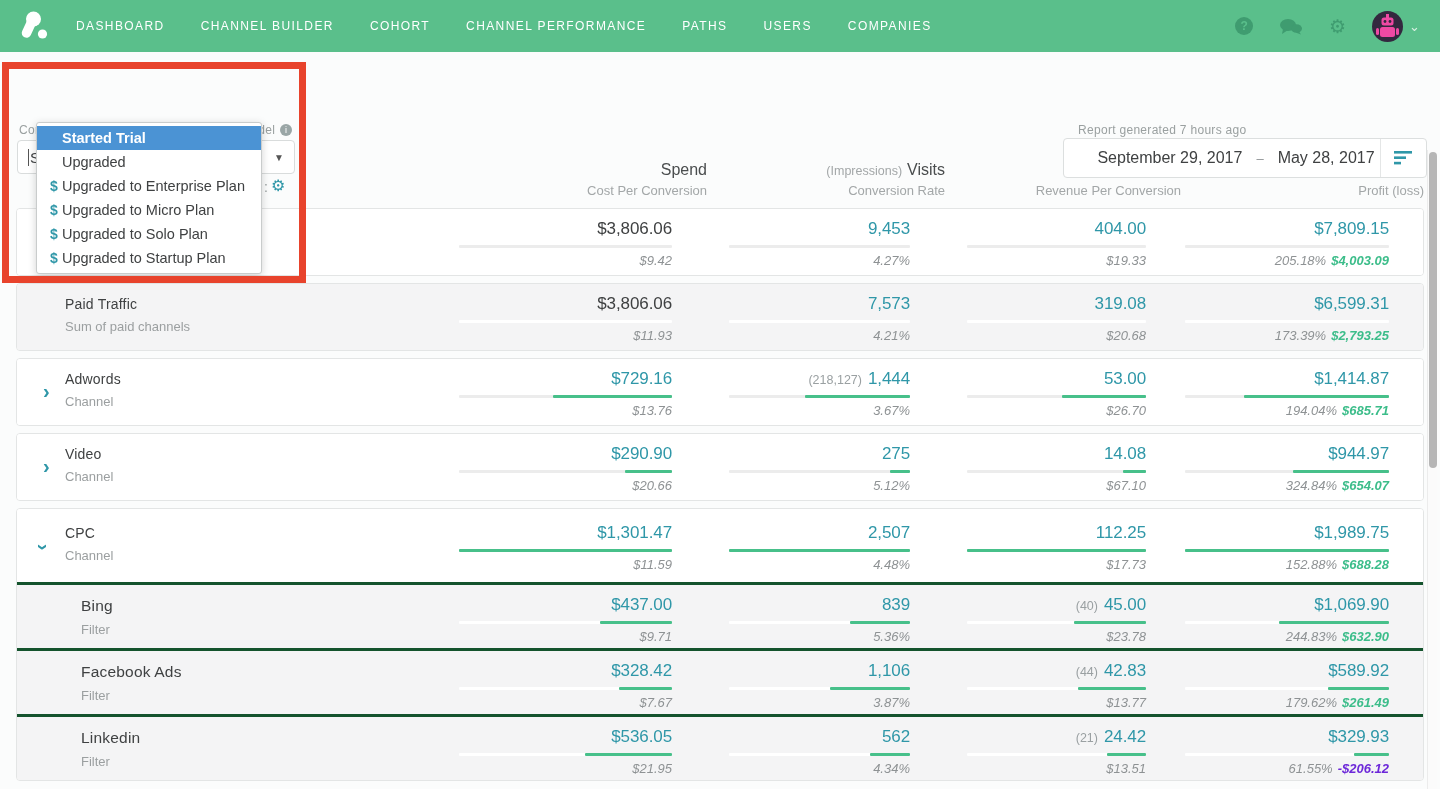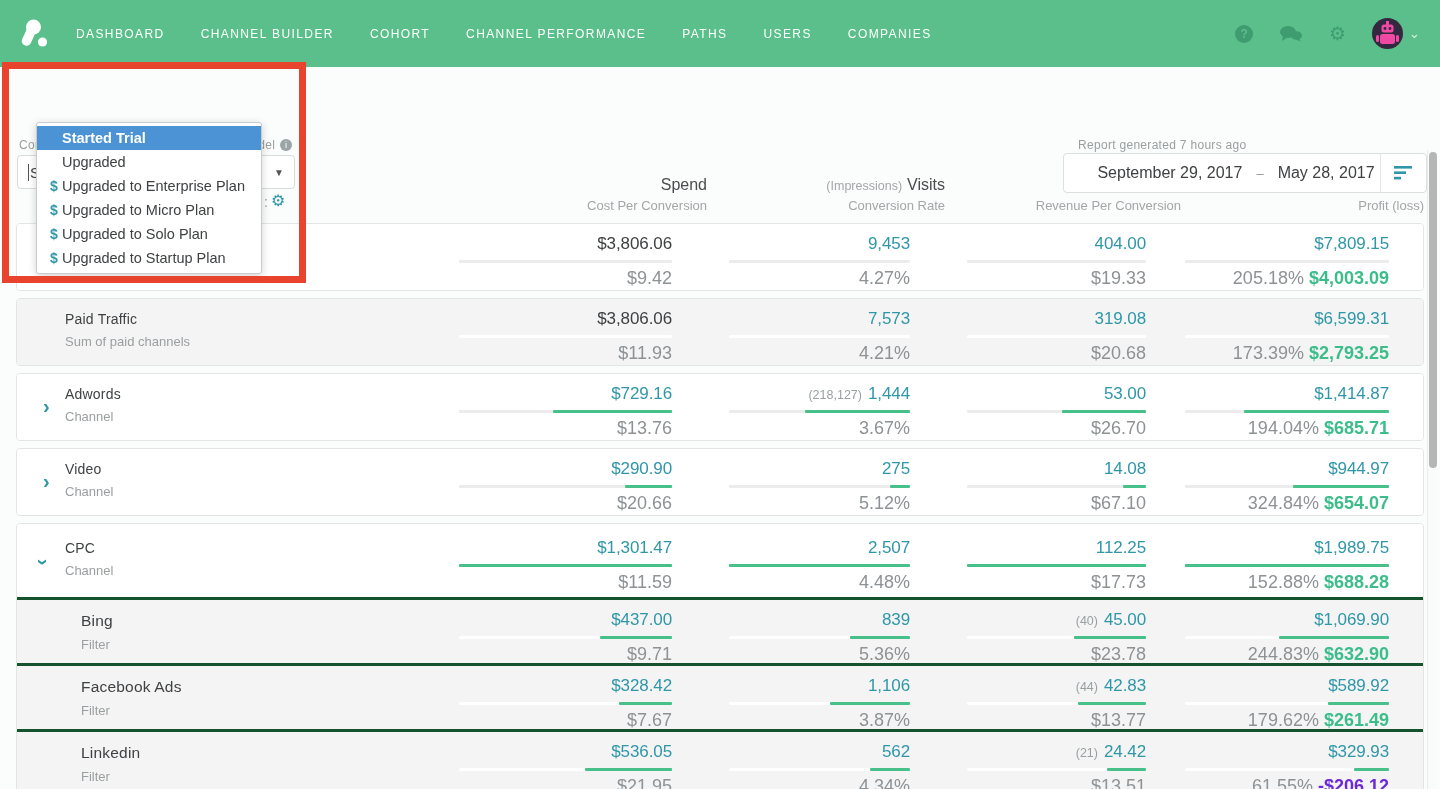--- a/index.html
+++ b/index.html
@@ -1,20 +1,20 @@
 <!DOCTYPE html>
 <html><head>
 <meta charset="utf-8">
 <style>
   * { box-sizing: border-box; margin: 0; padding: 0; }
   html,body { width:1440px; height:789px; overflow:hidden; }
   body { font-family:"Liberation Sans", sans-serif; background:#fbfcfc; position:relative; }
 
   
-  .nav { height:67px; background:#5abf8b; display:flex; align-items:center; padding:0 20px; }
+  .nav { height:52px; background:#5abf8b; display:flex; align-items:center; padding:0 20px; }
   .logo { width:30px; height:32px; margin-right:26px; flex:none; }
   .nav-items { display:flex; align-items:center; }
   .nav-item { color:#fff; font-size:12px; letter-spacing:1.4px; margin-right:36px; cursor:pointer; white-space:nowrap; }
   .nav-right { margin-left:auto; display:flex; align-items:center; gap:26px; }
   .help-icon { width:18px; height:18px; border-radius:50%; background:#3f9c70; color:#5abf8b; font-size:12px; font-weight:bold; display:flex; align-items:center; justify-content:center; cursor:pointer; }
   .gear-nav { color:#3f9c70; font-size:19px; line-height:1; cursor:pointer; }
   .avatar-wrap { display:flex; align-items:center; gap:6px; cursor:pointer; }
   .avatar-caret { color:#d9f0e3; font-size:13px; }
 
   
@@ -77,21 +77,21 @@
   .row.tall .valcell { padding-top:14px; }
   .mainline { height:21px; display:flex; justify-content:flex-end; align-items:baseline; }
   .main { font-size:17px; letter-spacing:-.1px; }
   .main.teal { color:#2f97a8; }
   .main.dark { color:#3f4142; }
   .pre { font-size:12.5px; color:#9aa0a2; margin-right:6px; }
   .track { height:3px; width:76%; margin:5px 0 5px auto; background:#ececec; position:relative; border-radius:1px; }
   .valcell:last-child .track { width:84%; }
   .row.gray .track { background:#fff; }
   .fill { position:absolute; right:0; top:0; height:100%; background:#47c08a; border-radius:1px; }
-  .subline { font-size:18px; color:#8e9294; }
+  .subline { font-size:13px; color:#8e9294;font-style:italic; }
   .subline .pct { margin-right:5px; }
   .profit { font-weight:bold; color:#3cbd8a; }
   .profit.neg { color:#6d28d9; }
 
   
   .scroll-track { position:absolute; right:3px; top:150px; width:10px; height:639px; background:#fbfbfb; border-left:1px solid #ececec; }
   .scroll-thumb { position:absolute; left:1px; top:2px; width:8px; height:316px; border-radius:4px; background:#b6b6b6; cursor:grab; }
 </style>
 </head>
 <body>

